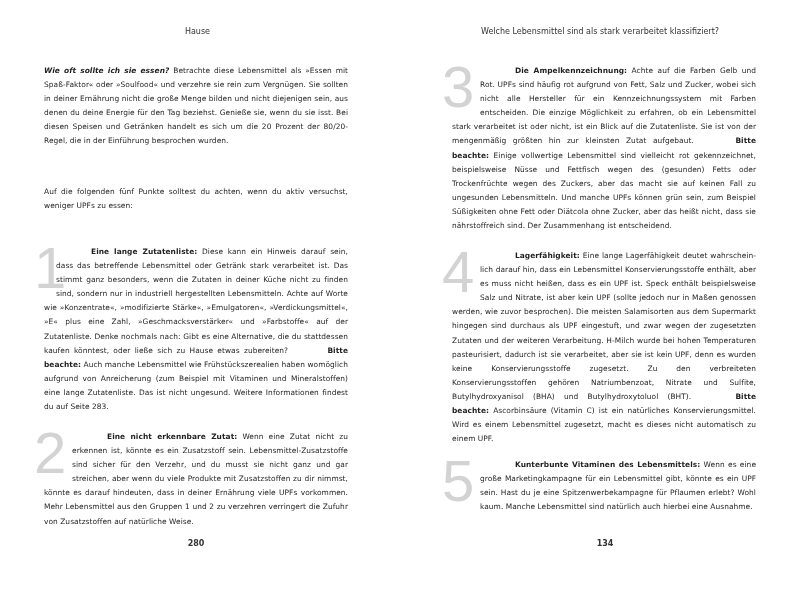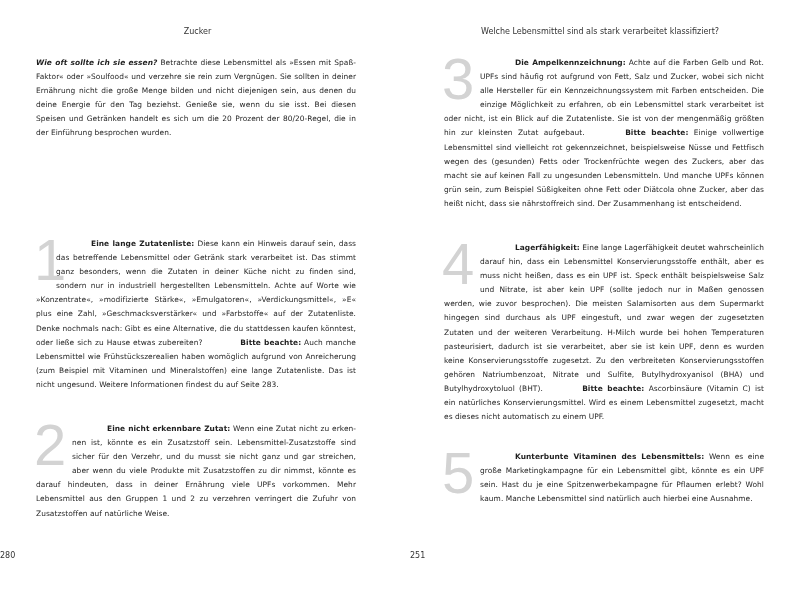--- a/index.html
+++ b/index.html
@@ -5,50 +5,51 @@
   html, body { margin: 0; padding: 0; background: #ffffff; }
   body { width: 800px; height: 593px; position: relative; overflow: hidden;
          font-family: "DejaVu Sans", sans-serif; color: #1f1f1f; }
   .page { position: absolute; top: 0; width: 400px; height: 593px; }
   .page.left { left: 0; }
   .page.right { left: 400px; }
   .running-head { position: absolute; top: 27px; left: 0; width: 100%; text-align: center;
                   font-size: 8px; color: #333; }
   .page.left .running-head { left: 0; width: 395px; }
   .page.right .running-head { left: 20px; width: 360px; }
-  .folio { position: absolute; top: 551px; width: 100%; text-align: left; font-size: 8px; color: #333; }
+  .folio { position: absolute; top: 539px; width: 100%; text-align: center; font-size: 8px; color: #333; font-weight: bold; }
   .page.left .folio { left: 0; width: 392px; }
   .page.right .folio { left: 10px; width: 390px; }
   .text-block { position: absolute; font-size: 7.45px; line-height: 14.1px; text-align: justify;
                 hyphens: manual; letter-spacing: 0.05px; }
   .page.left .text-block { left: 36px; width: 320px; }
   .page.right .text-block { left: 44px; width: 320px; }
-  p { margin: 0; }
+  p { margin: 8px; }
   .bi { font-weight: bold; font-style: italic; }
   .b { font-weight: bold; padding-left: 35px; }
   h2 { margin: 0; font-size: 9px; font-weight: bold; text-align: center; letter-spacing: 0.4px;
        color: #1f1f1f; }
   .item { position: relative; }
   .numeral { float: left; font-size: 58px; line-height: 44px; height: 44px; color: #d3d3d3;
              font-family: "Liberation Sans", sans-serif; font-weight: 300; margin: 1px 4px 0 -2px; width: 18px; text-align: left; }
   .numeral.wide { width: 34px; }
 </style>
 </head>
 <body>
 
 <div class="page left">
-  <div class="running-head">Zucker</div>
+  <div class="running-head">Hause</div>
 
   <div class="text-block" style="top:56px;">
     <p>
       <span class="bi">Wie oft sollte ich sie essen?</span><span> Betrachte diese Lebensmittel als »Essen mit Spaß-Faktor« oder »Soulfood« und verzehre sie rein zum Vergnügen. Sie sollten in deiner Ernährung nicht die große Menge bilden und nicht die­jenigen sein, aus denen du deine Energie für den Tag beziehst. Genieße sie, wenn du sie isst. Bei diesen Speisen und Getränken handelt es sich um die 20 Prozent der 80/20-Regel, die in der Einführung besprochen wurden.</span>
     </p>
   </div>
 
   <div class="text-block" style="top:170px;">
+    <p style="margin-top:15px;">Auf die folgenden fünf Punkte solltest du achten, wenn du aktiv ver­suchst, weniger UPFs zu essen:</p>
   </div>
 
   <div class="text-block" style="top:237px;">
     <div class="item">
       <span class="numeral">1</span>
       <p>
         <span class="b">Eine lange Zutatenliste:</span><span> Diese kann ein Hinweis darauf sein, dass das betreffende Lebensmittel oder Getränk stark verarbeitet ist. Das stimmt ganz besonders, wenn die Zutaten in deiner Küche nicht zu finden sind, sondern nur in industriell hergestellten Lebensmitteln. Ach­te auf Worte wie »Konzentrate«, »modifizierte Stärke«, »Emulgatoren«, »Verdickungsmittel«, »E« plus eine Zahl, »Geschmacksverstärker« und »Farbstoffe« auf der Zutatenliste. Denke nochmals nach: Gibt es eine Al­ternative, die du stattdessen kaufen könntest, oder ließe sich zu Hause etwas zubereiten? </span><span class="b">Bitte beachte:</span><span> Auch manche Lebensmittel wie Früh­stückszerealien haben womöglich aufgrund von Anreicherung (zum Bei­spiel mit Vitaminen und Mineralstoffen) eine lange Zutatenliste. Das ist nicht ungesund. Weitere Informationen findest du auf Seite 283.</span>
       </p>
     </div>
   </div>
@@ -88,14 +89,14 @@
 
   <div class="text-block" style="top:450px;">
     <div class="item">
       <span class="numeral wide">5</span>
       <p>
         <span class="b">Kunterbunte Vitaminen des Lebensmittels:</span><span> Wenn es eine große Marketingkampagne für ein Lebensmittel gibt, könnte es ein UPF sein. Hast du je eine Spitzenwerbekampagne für Pflau­men erlebt? Wohl kaum. Manche Lebensmittel sind natürlich auch hier­bei eine Ausnahme.</span>
       </p>
     </div>
   </div>
 
-  <div class="folio">251</div>
+  <div class="folio">134</div>
 </div>
 
 </body></html>

